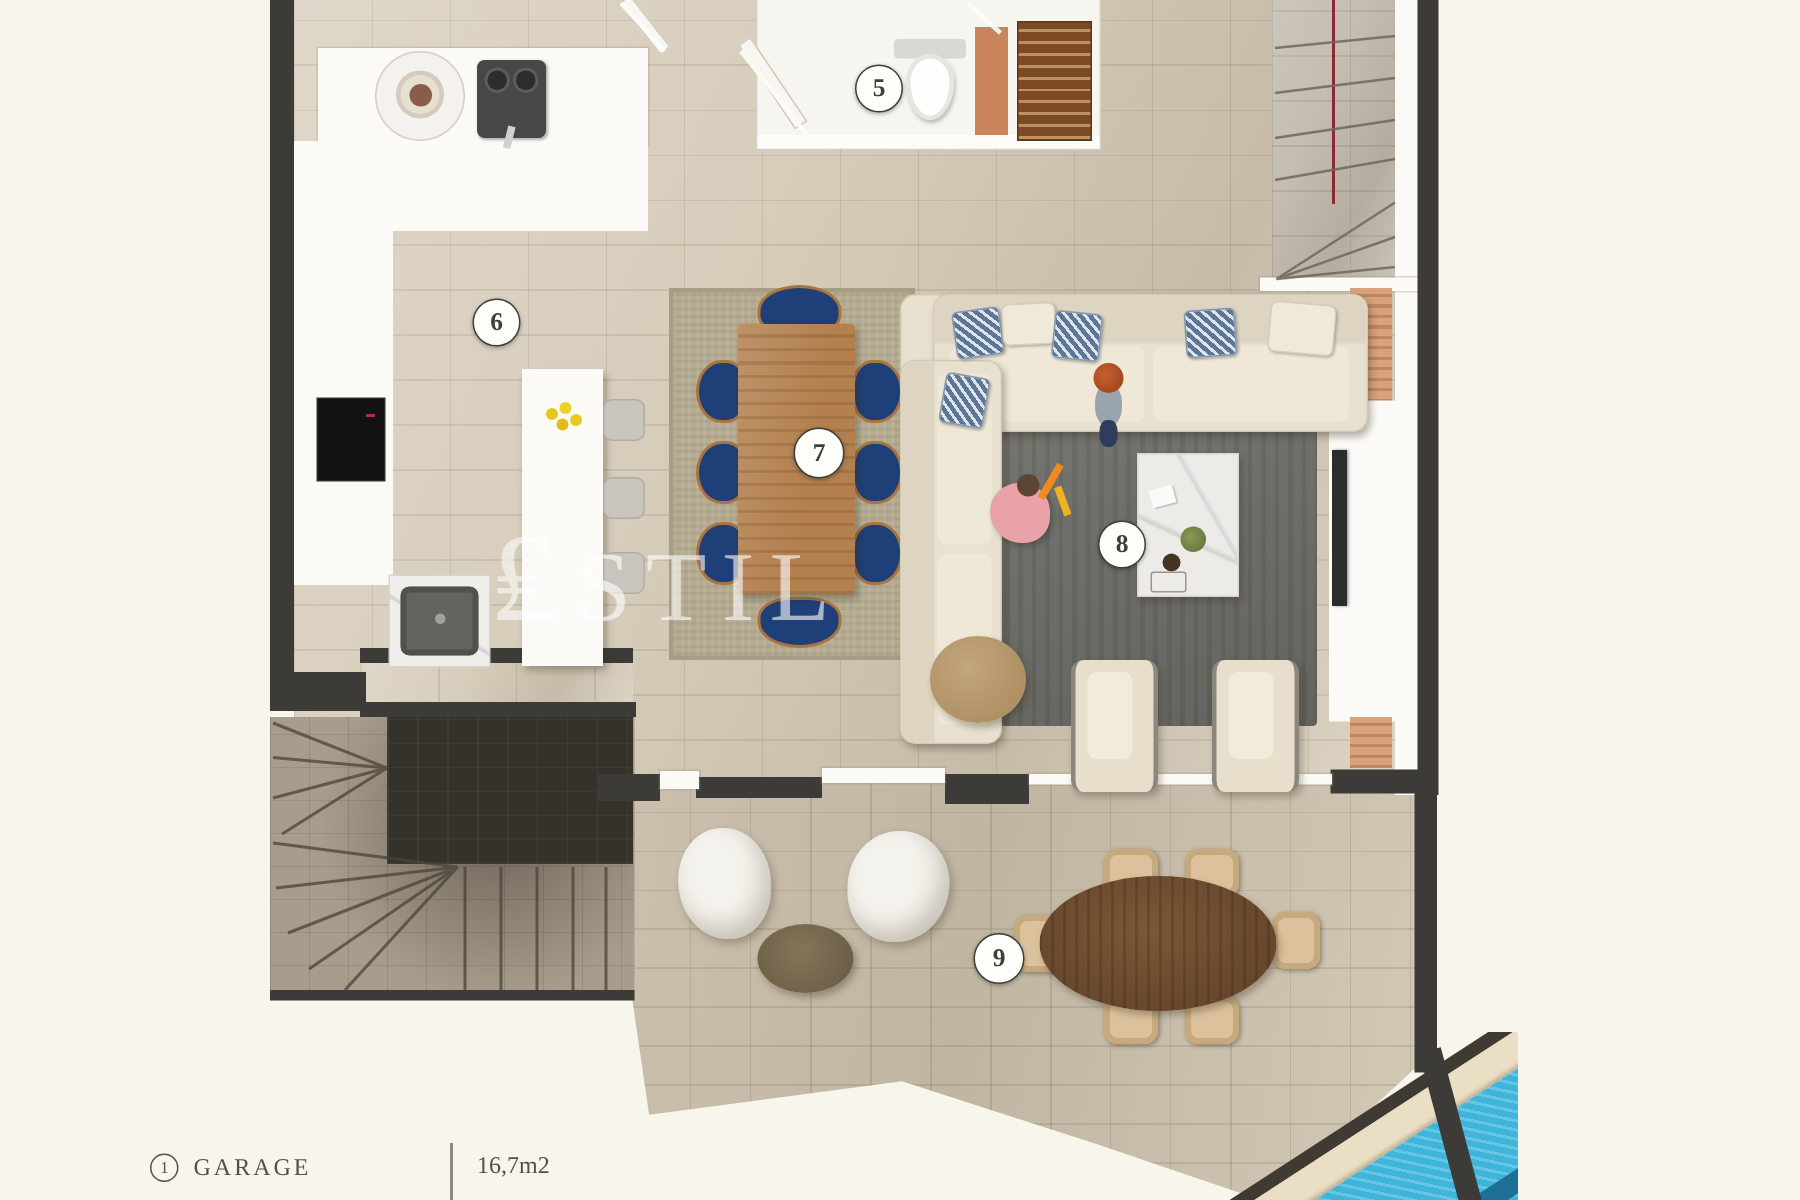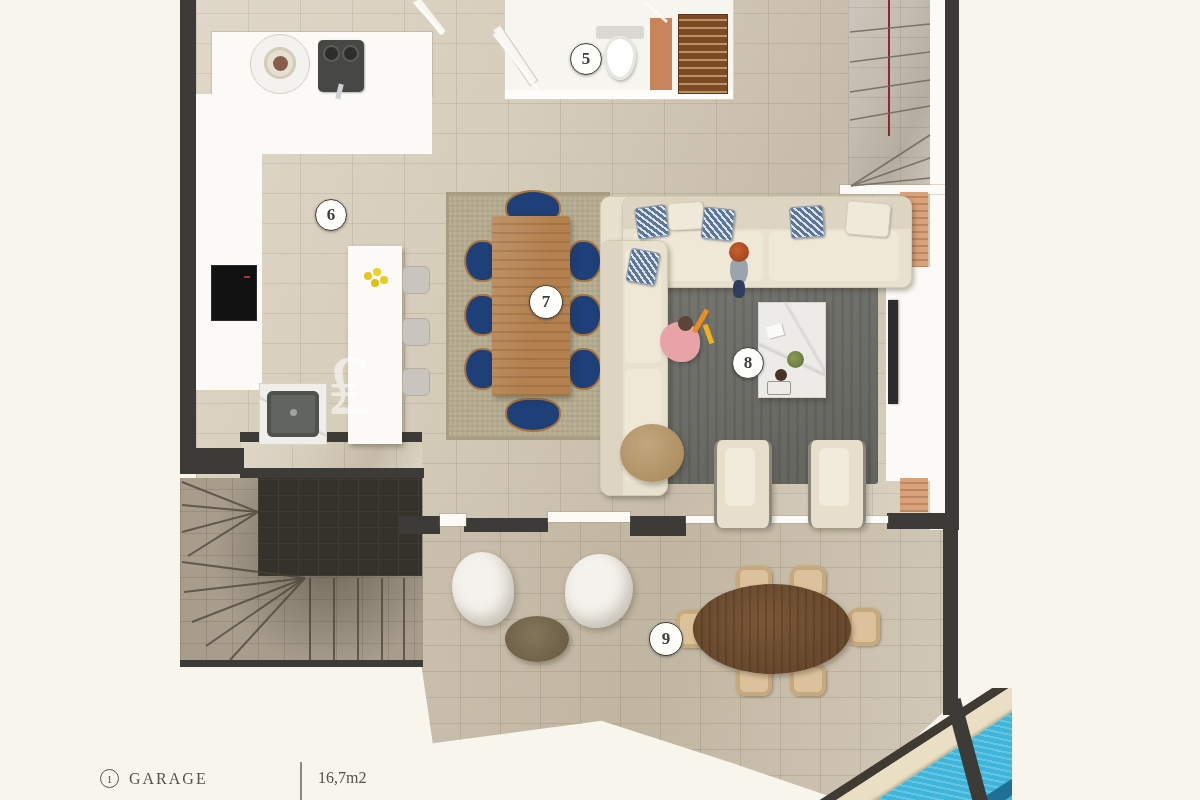--- a/index.html
+++ b/index.html
@@ -234,20 +234,21 @@
   </svg>
 
   <div class="abs marker" style="left:570px;top:43px;">5</div>
   <div class="abs marker" style="left:315px;top:199px;">6</div>
   <div class="abs marker" style="left:529px;top:285px;width:32px;height:32px;">7</div>
   <div class="abs marker" style="left:732px;top:347px;">8</div>
   <div class="abs marker" style="left:649px;top:622px;width:32px;height:32px;">9</div>
 
   <div class="abs wm" style="left:328px;top:348px;">
     <span class="wm-logo">₤</span>
+    <span class="wm-brand">STIL</span>
   </div>
 
   <div class="abs legend-row" style="left:100px;top:769px;">
     <span class="legend-circle">1</span>
     <span class="legend-label">GARAGE</span>
   </div>
   <div class="abs" style="left:300px;top:762px;width:2px;height:38px;background:#8a8a7e;"></div>
   <div class="abs legend-row" style="left:318px;top:769px;">
     <span class="legend-area">16,7m2</span>
   </div>

